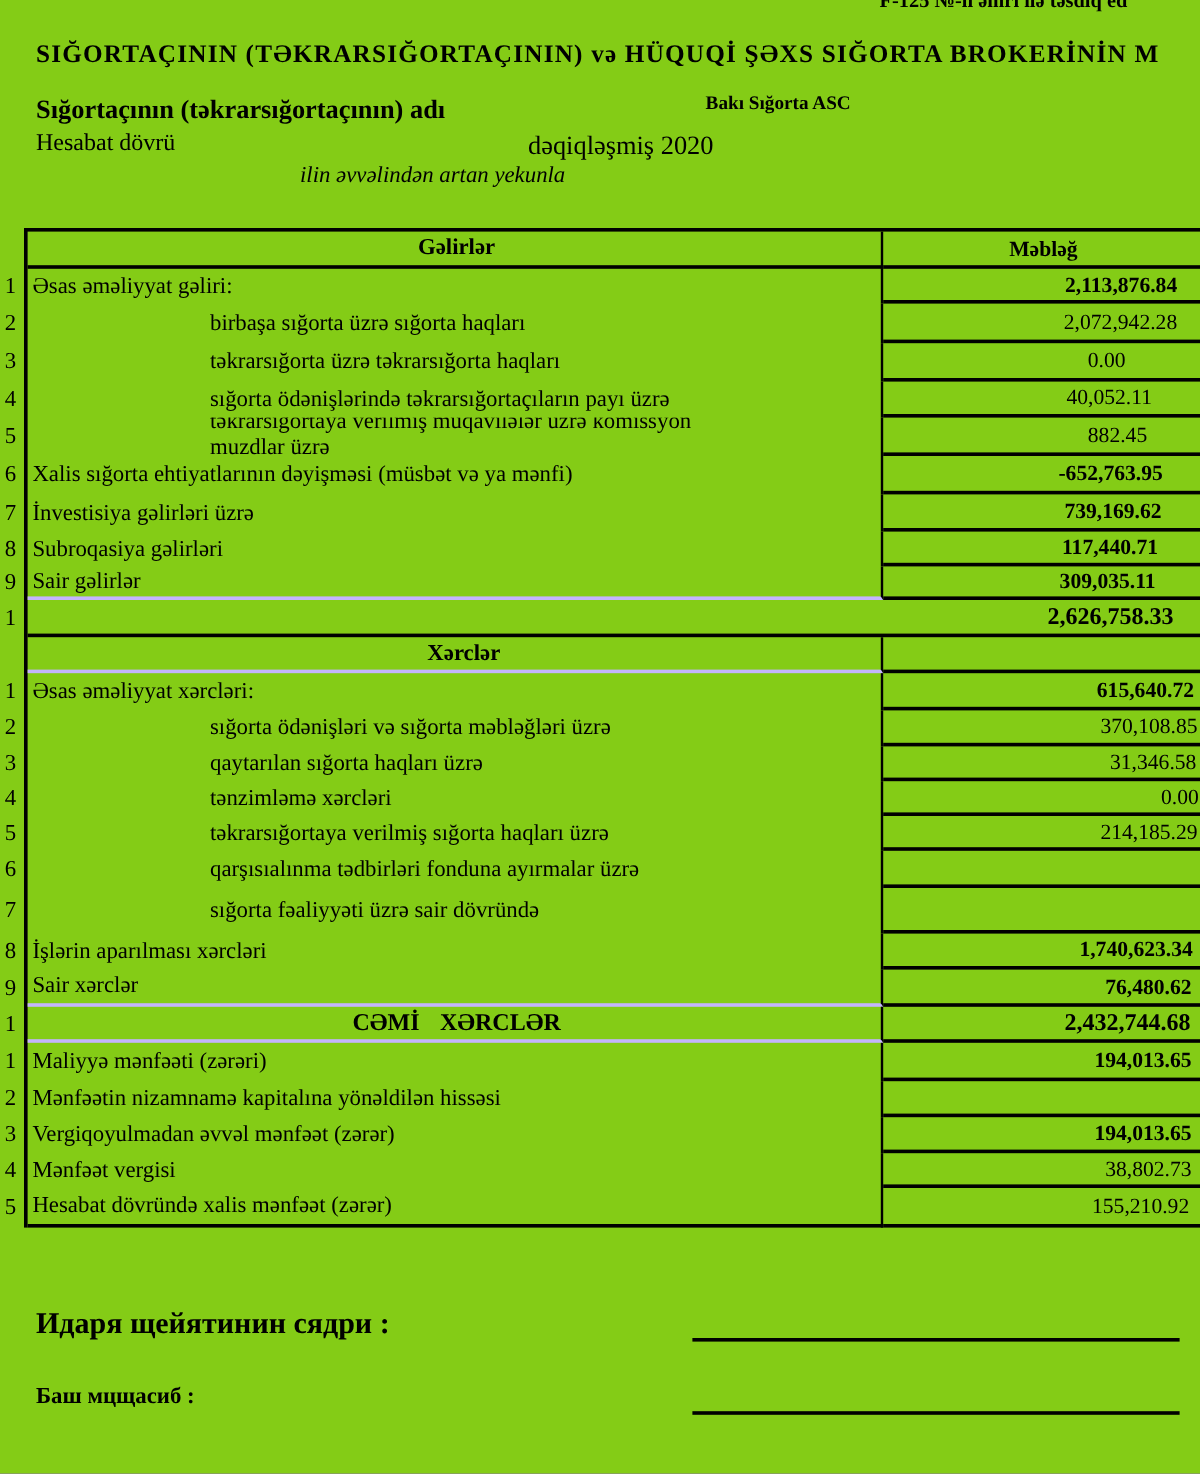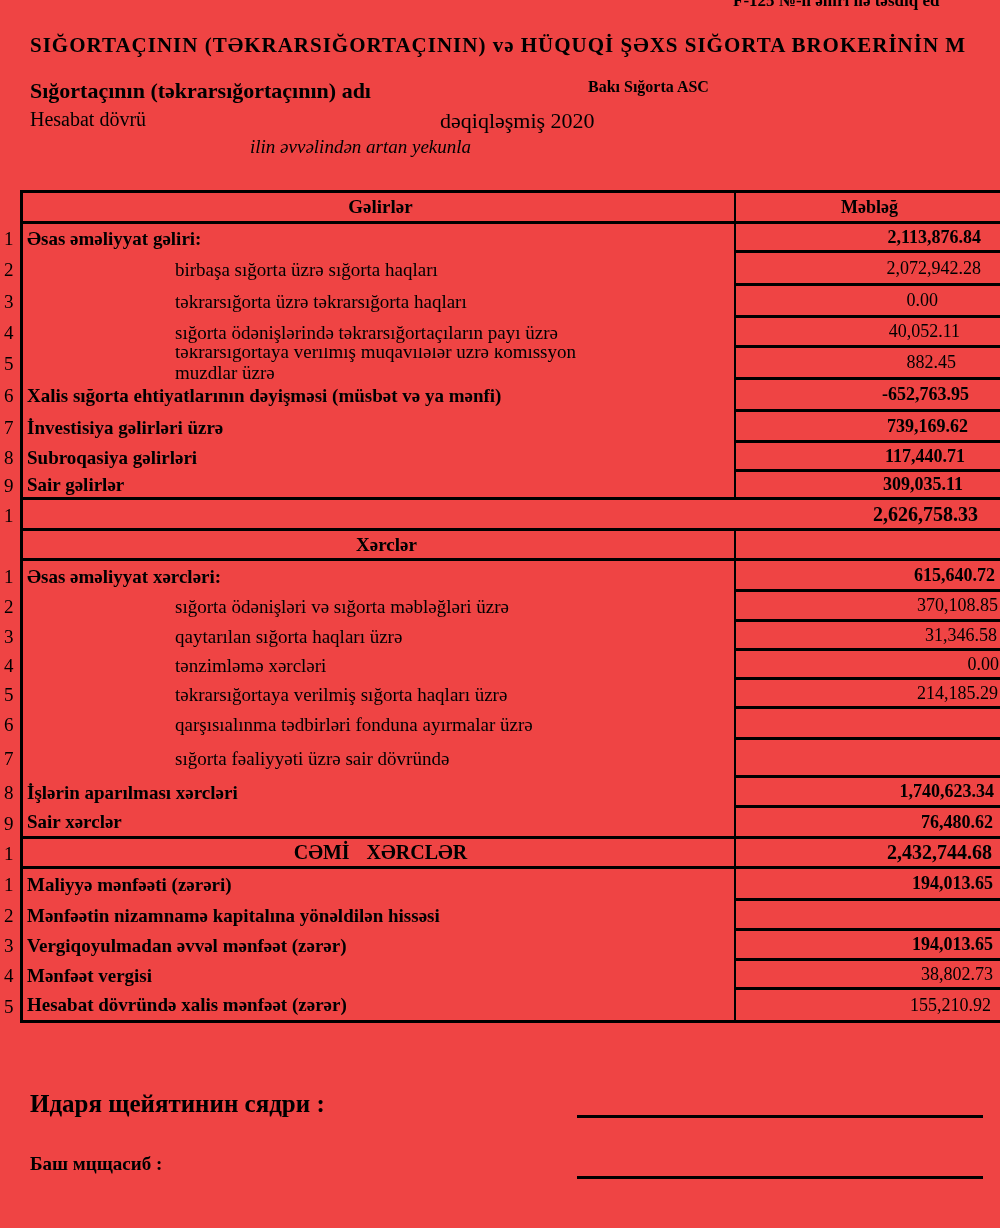--- a/index.html
+++ b/index.html
@@ -1,18 +1,18 @@
 <!DOCTYPE html>
 <html><head>
 <meta charset="utf-8">
 <style>
   html,body { margin:0; padding:0; background:#888; }
   #page {
     position:relative; width:1000px; height:1228px; margin:0 auto;
-    background:#ef4444; overflow:hidden; color:#000;
+    background:#84cc16; overflow:hidden; color:#000;
     font-family:"Liberation Serif","DejaVu Serif",serif;
   }
   .abs { position:absolute; white-space:nowrap; }
 
   
   .top-note   { top:-9px; left:733px; font-weight:bold; font-size:17px; }
   .doc-title  { top:33px; left:30px; font-weight:bold; font-size:21px; letter-spacing:1px; }
   .l2-label   { top:78px; left:30px; font-weight:bold; font-size:22px; }
   .l2-value   { top:78px; left:588px; font-weight:bold; font-size:16px; }
   .l3-label   { top:108px; left:30px; font-size:20px; }
@@ -35,24 +35,24 @@
     font-size:19px; padding-left:4px; box-sizing:border-box;
     overflow:hidden;
   }
   .cv {
     flex:1; border-bottom:3px solid #000;
     display:flex; align-items:center; justify-content:flex-end;
     font-size:18px; box-sizing:border-box;
   }
   .trow.thead .cl, .trow.thead .cv { font-weight:bold; justify-content:center; border-bottom:3px solid #000; }
   .trow.thead .cl { justify-content:center; }
-  .cl.bold { font-weight:bold; }
+  .cl.bold { font-weight:normal; }
   .cl.sub  { padding-left:152px; }
   .cl.center { justify-content:center; padding-left:16px; }
-  .cl.sb  { border-bottom:3px solid #000000; }
+  .cl.sb  { border-bottom:3px solid #c4b5fd; }
   .val.b  { font-weight:bold; }
   .trow.cemi .cl { font-weight:bold; font-size:20px; justify-content:center; word-spacing:12px; }
   .trow.cemi .cv { font-size:20px; }
   .trow.sechdr .cl { font-weight:bold; justify-content:center; }
   .cl.clip { align-items:flex-start; }
   .clip-inner { margin-top:-7px; line-height:21px; white-space:nowrap; }
   .trow.last .cl, .trow.last .cv { border-bottom:3px solid #000; }
 
   
   .sig-label1 { top:1090px; left:30px; font-weight:bold; font-size:25px; }

